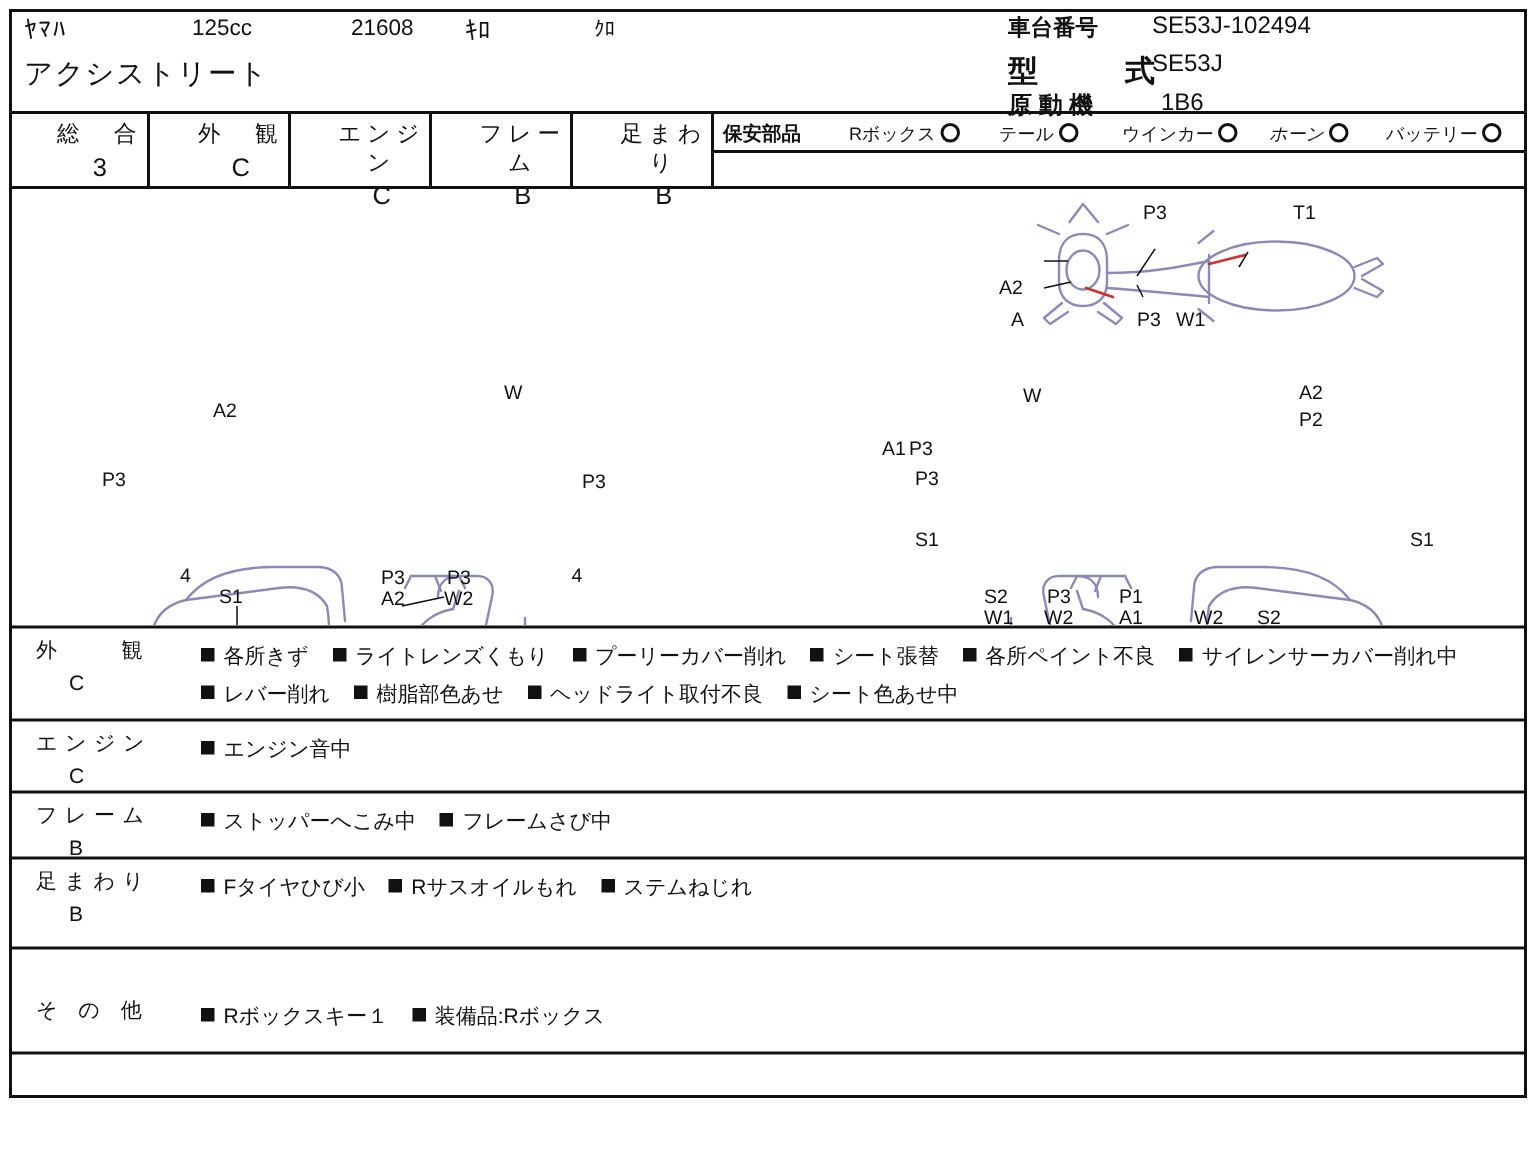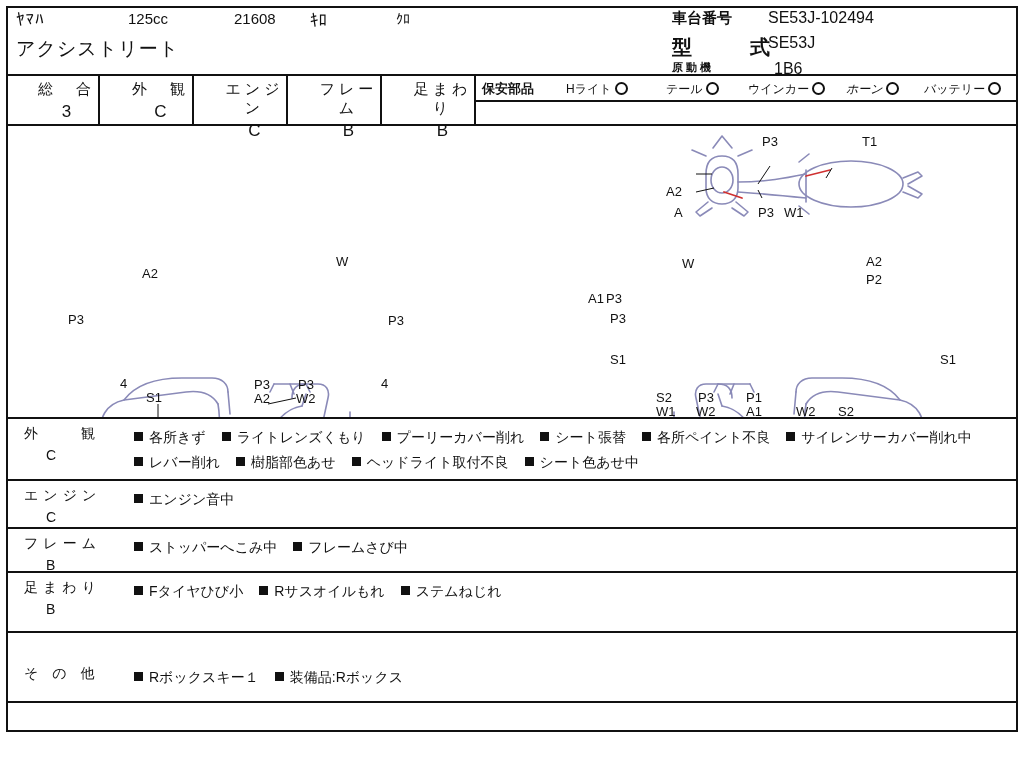--- a/index.html
+++ b/index.html
@@ -17,21 +17,21 @@
   .cc{position:absolute;left:122px;top:4px;font-size:15px;}
   .odo{position:absolute;left:228px;top:4px;font-size:15px;}
   .odou{position:absolute;left:304px;top:5px;font-size:17px;}
   .col{position:absolute;left:390px;top:5px;font-size:14px;}
   .model{position:absolute;left:10px;top:30px;font-size:19px;letter-spacing:1px;}
 
   .vinlabel{position:absolute;left:666px;top:3px;font-size:15px;font-weight:bold;}
   .vinval{position:absolute;left:762px;top:3px;font-size:16px;}
   .typelabel{position:absolute;left:666px;top:28px;font-size:20px;font-weight:bold;letter-spacing:6px;}
   .typeval{position:absolute;left:762px;top:28px;font-size:16px;}
-  .englabel{position:absolute;left:666px;top:54px;font-size:11px;font-weight:bold;}
+  .englabel{position:absolute;left:666px;top:54px;font-size:16px;font-weight:bold;}
   .engval{position:absolute;left:768px;top:54px;font-size:16px;}
 
   
   .gradebar{position:absolute;left:6px;top:74px;width:1012px;height:52px;border-top:2px solid #111;border-bottom:2px solid #111;box-sizing:border-box;}
   .gcell{position:absolute;top:0;height:50px;border-right:2px solid #111;box-sizing:border-box;text-align:center;padding-left:29px;}
   .gcell .gl{font-size:15px;margin-top:4px;letter-spacing:4px;}
   .gcell .gv{font-size:17px;margin-top:3px;}
 
   .eqbox{position:absolute;left:470px;top:0;width:542px;height:50px;box-sizing:border-box;}
   .eqrow1{position:absolute;left:0;top:0;width:542px;height:26px;border-bottom:2px solid #111;box-sizing:border-box;}
@@ -95,21 +95,21 @@
       <div class="gv">B</div>
     </div>
     <div class="gcell" style="left:376px;width:94px;">
       <div class="gl">足まわり</div>
       <div class="gv">B</div>
     </div>
 
     <div class="eqbox">
       <div class="eqrow1">
         <div class="eqlab" style="left:6px;top:4px;">保安部品</div>
-        <div class="eqitem" style="left:90px;top:5px;"><span>Hライト</span><span class="ocircle"></span></div>
+        <div class="eqitem" style="left:90px;top:5px;"><span>Rボックス</span><span class="ocircle"></span></div>
         <div class="eqitem" style="left:190px;top:5px;"><span>テール</span><span class="ocircle"></span></div>
         <div class="eqitem" style="left:272px;top:5px;"><span>ウインカー</span><span class="ocircle"></span></div>
         <div class="eqitem" style="left:370px;top:5px;font-style:italic;"><span>ホーン</span><span class="ocircle"></span></div>
         <div class="eqitem" style="left:448px;top:5px;"><span>バッテリー</span><span class="ocircle"></span></div>
       </div>
     </div>
   </div>
 
   <div class="diagram">
     <svg width="1012" height="291" viewBox="0 0 1012 291">

